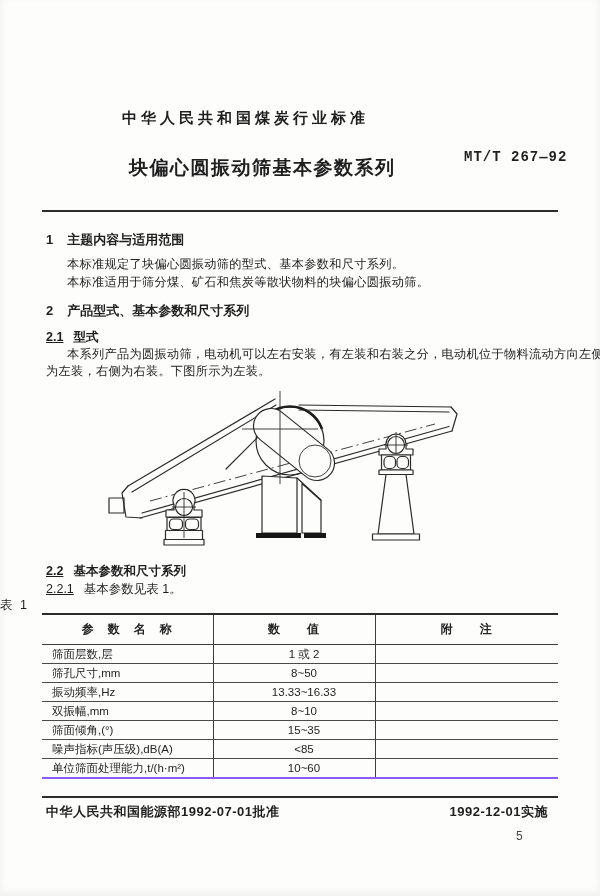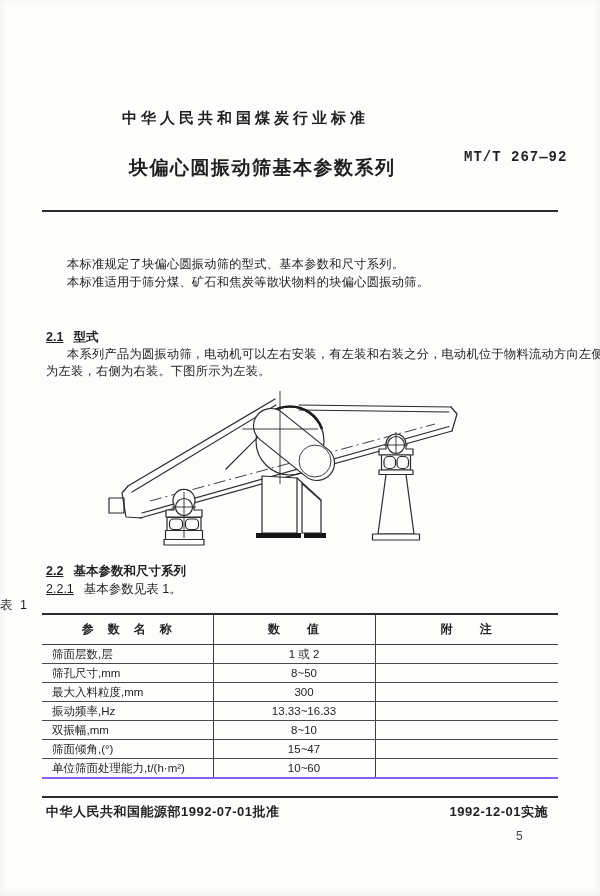--- a/index.html
+++ b/index.html
@@ -65,23 +65,29 @@
 </head>
 <body>
 
 <div class="page">
 
   <div class="abs std-class">中华人民共和国煤炭行业标准</div>
   <div class="abs std-code">MT/T 267—92</div>
   <div class="abs doc-title">块偏心圆振动筛基本参数系列</div>
   <div class="abs rule rule-1"></div>
 
+  <div class="abs h-sec" style="left:46px;top:231px;">
+    <span class="num">1</span><span>主题内容与适用范围</span>
+  </div>
   <div class="abs body-line" style="left:67px;top:256px;">本标准规定了块偏心圆振动筛的型式、基本参数和尺寸系列。</div>
   <div class="abs body-line" style="left:67px;top:274px;">本标准适用于筛分煤、矿石和焦炭等散状物料的块偏心圆振动筛。</div>
 
+  <div class="abs h-sec" style="left:46px;top:302px;">
+    <span class="num">2</span><span>产品型式、基本参数和尺寸系列</span>
+  </div>
   <div class="abs h-sub" style="left:46px;top:329px;">
     <span class="num">2.1</span><span>型式</span>
   </div>
   <div class="abs body-line" style="left:67px;top:346px;">本系列产品为圆振动筛，电动机可以左右安装，有左装和右装之分，电动机位于物料流动方向左侧</div>
   <div class="abs body-line" style="left:46px;top:363px;">为左装，右侧为右装。下图所示为左装。</div>
 
   <div class="abs figure">
     <svg width="400" height="175" viewBox="0 0 400 175">
 
       <g>
@@ -171,37 +177,37 @@
           <td class="name">筛面层数,层</td>
           <td class="val vline">1 或 2</td>
           <td class="vline"></td>
         </tr>
       <tr>
           <td class="name">筛孔尺寸,mm</td>
           <td class="val vline">8~50</td>
           <td class="vline"></td>
         </tr>
       <tr>
-          <td class="name">最大入料粒度,mm</td>
-          <td class="val vline">300</td>
-          <td class="vline"></td>
-        </tr>
-      <tr>
           <td class="name">振动频率,Hz</td>
           <td class="val vline">13.33~16.33</td>
           <td class="vline"></td>
         </tr>
       <tr>
           <td class="name">双振幅,mm</td>
           <td class="val vline">8~10</td>
           <td class="vline"></td>
         </tr>
       <tr>
           <td class="name">筛面倾角,(°)</td>
-          <td class="val vline">15~47</td>
+          <td class="val vline">15~35</td>
+          <td class="vline"></td>
+        </tr>
+      <tr>
+          <td class="name">噪声指标(声压级),dB(A)</td>
+          <td class="val vline">&lt;85</td>
           <td class="vline"></td>
         </tr>
       <tr>
           <td class="name">单位筛面处理能力,t/(h·m²)</td>
           <td class="val vline">10~60</td>
           <td class="vline"></td>
         </tr>
     </tbody>
   </table>
 

